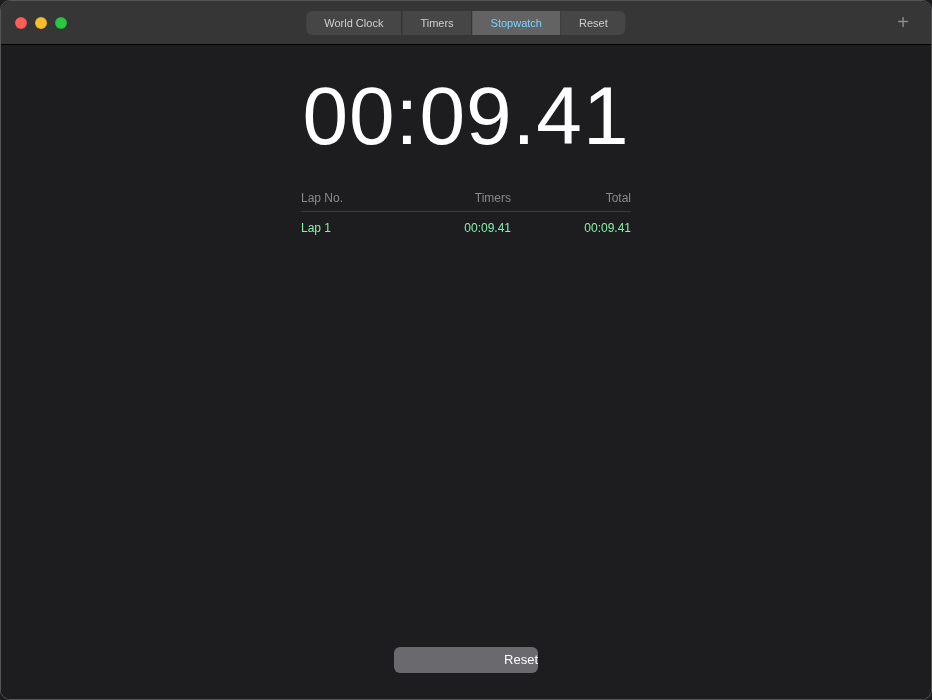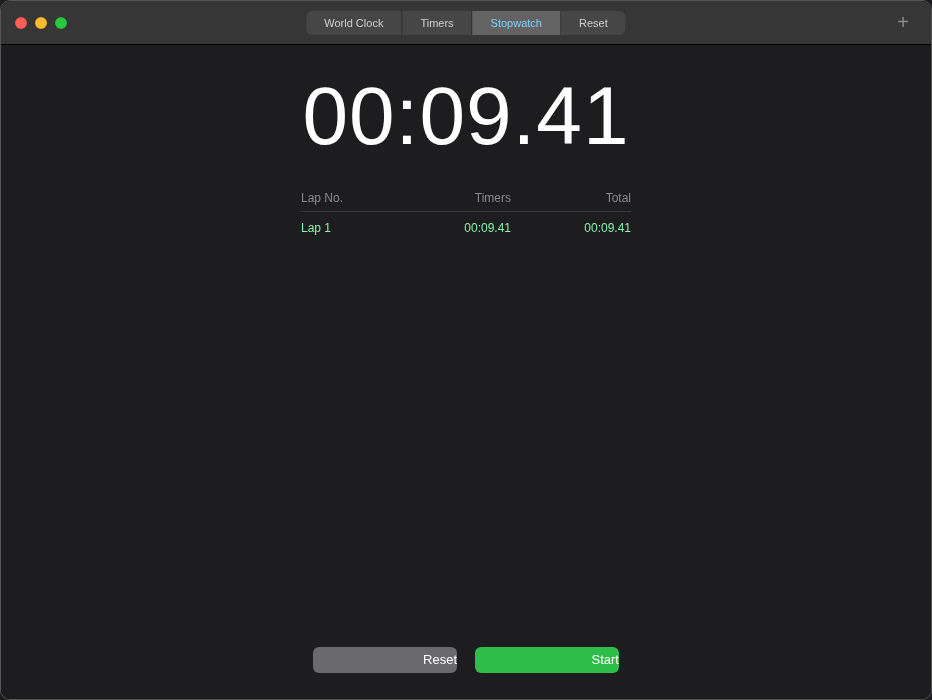--- a/index.html
+++ b/index.html
@@ -158,15 +158,14 @@
     </div>
     <div class="lap-row">
       <div class="col-lap">Lap 1</div>
       <div class="col-split">00:09.41</div>
       <div class="col-total">00:09.41</div>
     </div>
   </div>
 
   <div class="button-bar">
     <div class="btn reset">Reset</div>
-    <div class="btn start">Start</div>
   </div>
 </div>
 
 </body></html>

